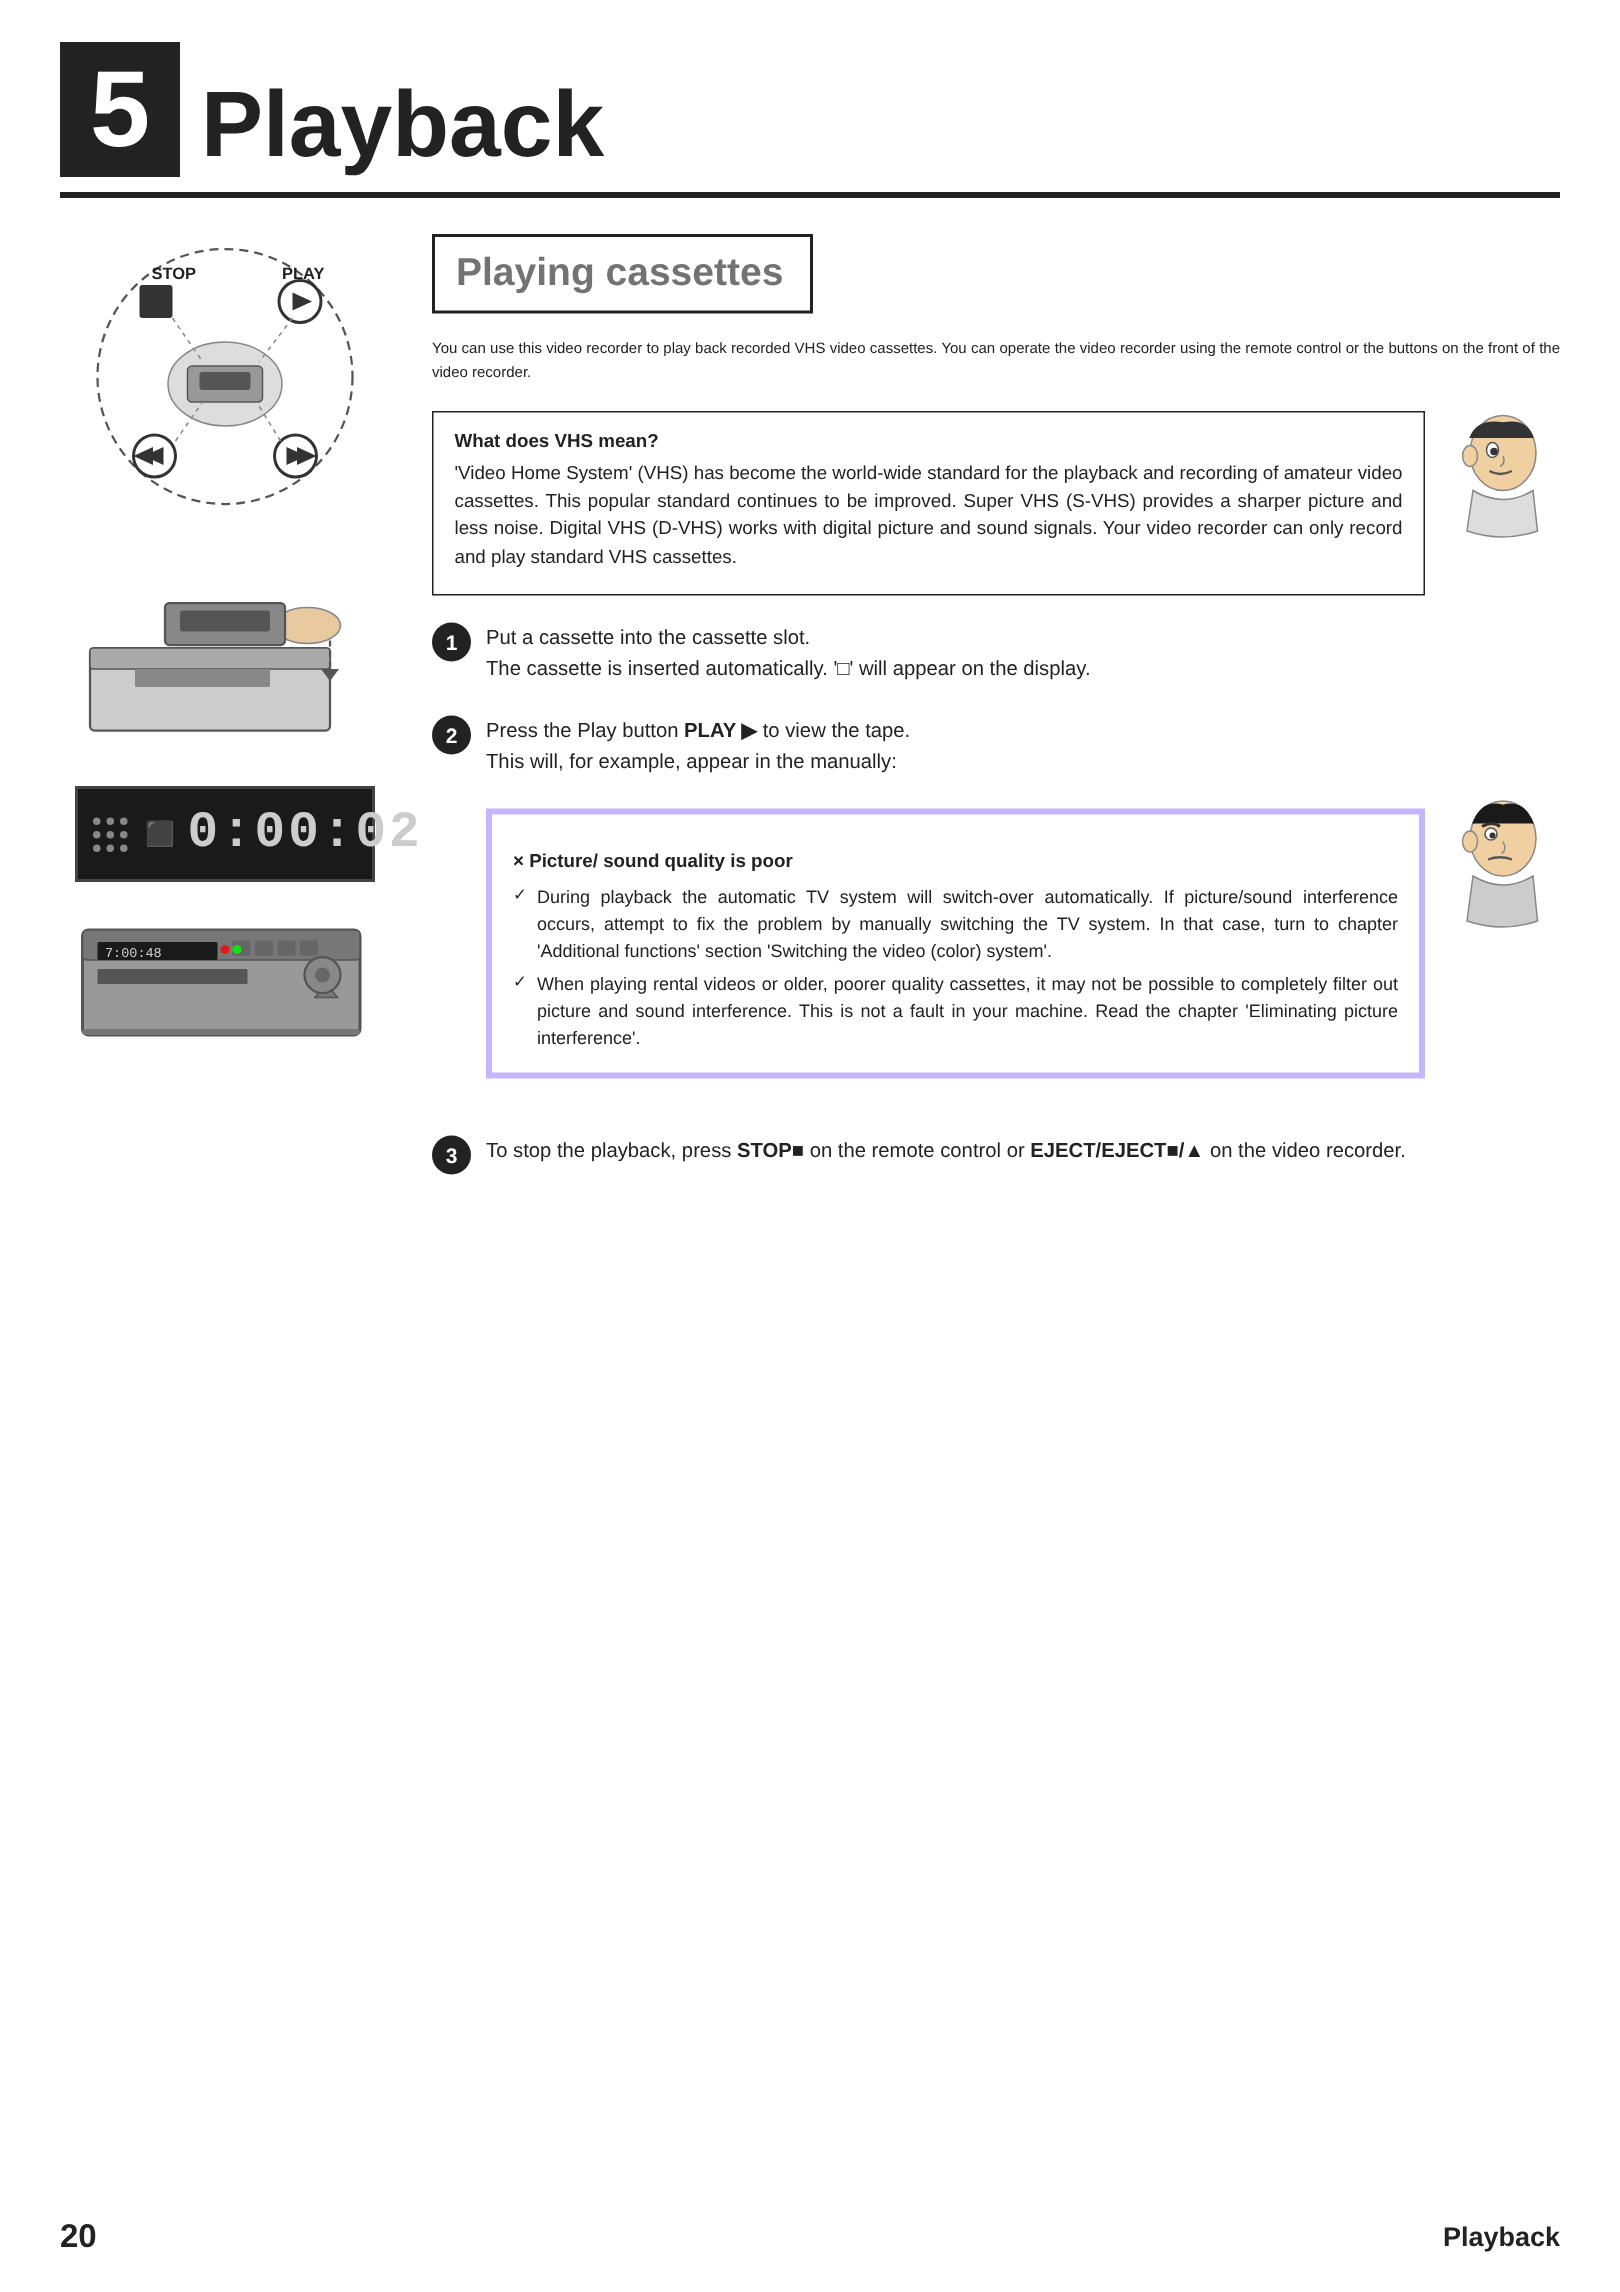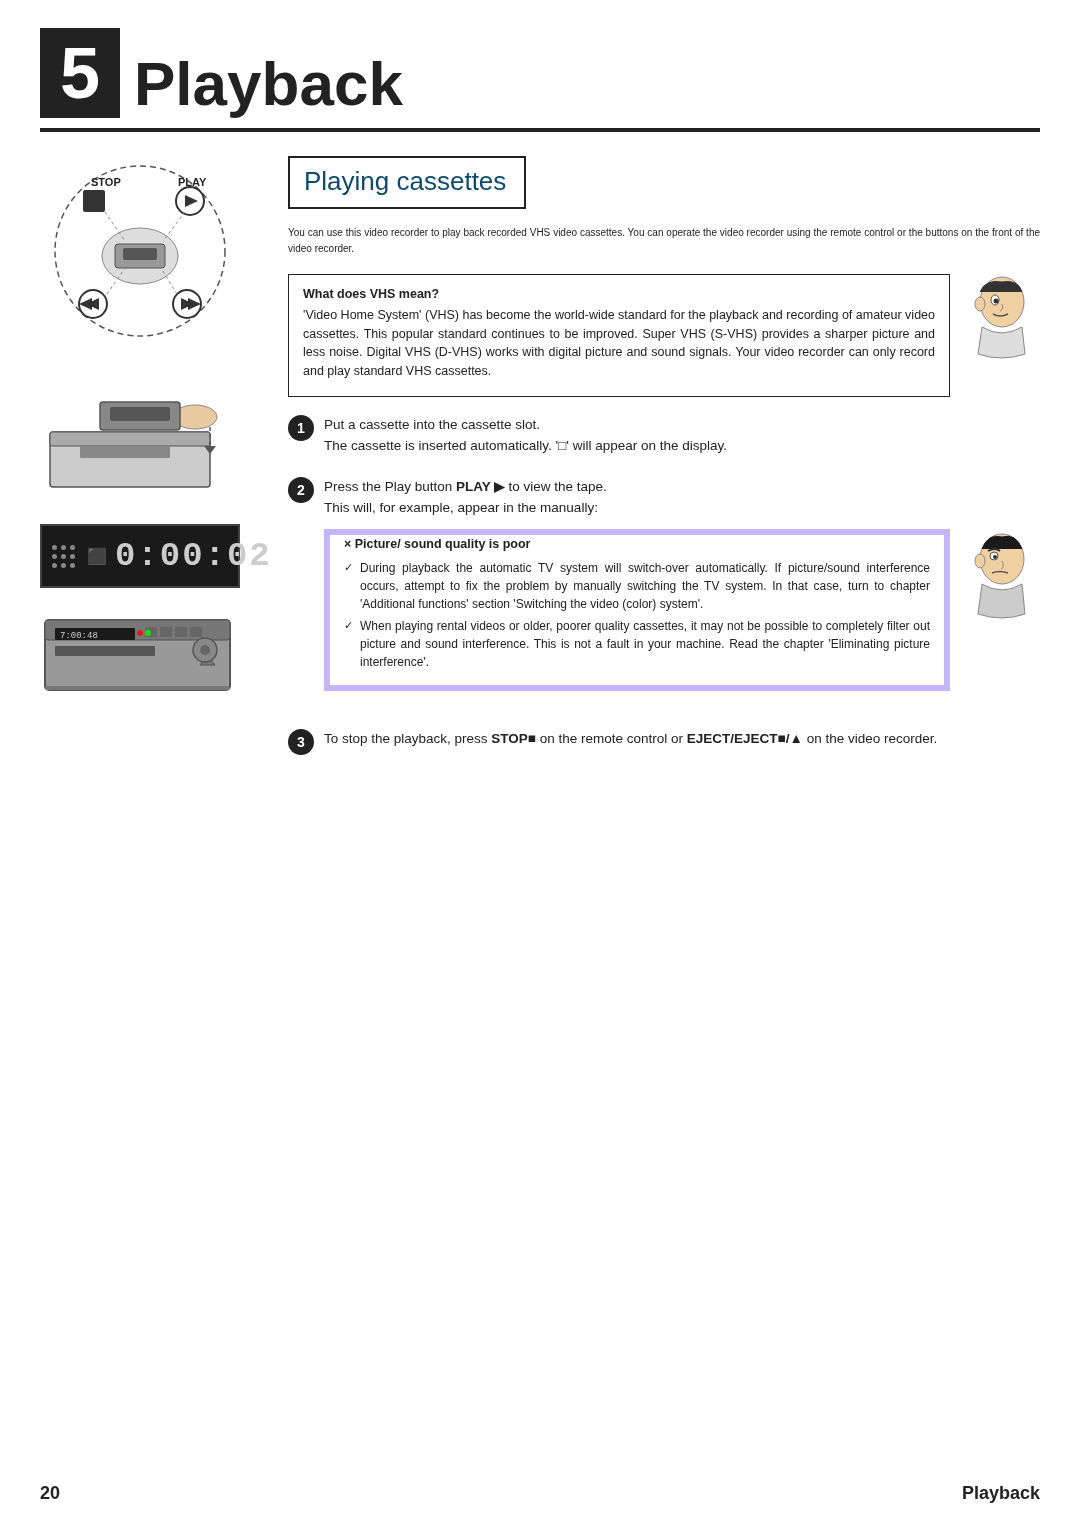--- a/index.html
+++ b/index.html
@@ -55,41 +55,41 @@
       display: flex;
       padding: 24px 40px 0 40px;
       gap: 0;
     }
 
     .left-column {
       width: 220px;
       flex-shrink: 0;
       display: flex;
       flex-direction: column;
-      align-items: flex-start;
+      align-items: center;
       gap: 16px;
     }
 
     .right-column {
       flex: 1;
       padding-left: 28px;
     }
 
     
     .section-heading-box {
       border: 2px solid #222;
       padding: 8px 18px 10px 14px;
       margin-bottom: 16px;
       display: inline-block;
     }
 
     .section-heading-box h2 {
       font-size: 26px;
-      font-weight: 400;
-      color: #0c4a6e;
+      font-weight: 700;
+      color: #737373;
     }
 
     
     .intro-para {
       font-size: 10px;
       line-height: 1.55;
       text-align: justify;
       margin-bottom: 18px;
     }
 
@@ -107,22 +107,23 @@
       font-size: 12.5px;
       margin-bottom: 2px;
     }
 
     .info-box-text {
       text-align: justify;
     }
 
     
     .warning-box {
-      border: 6px solid #c4b5fd;
-      padding: 0 14px 10px 14px;
+      border: 4px solid #c4b5fd;
+      padding: 22px 14px 10px 14px;
+      margin-top: 10px;
       margin-bottom: 10px;
       font-size: 12px;
       line-height: 1.5;
     }
 
     .warning-box-title {
       font-weight: 700;
       font-size: 12.5px;
       margin-bottom: 6px;
     }
@@ -165,21 +166,21 @@
       position: absolute;
       bottom: 24px;
       left: 40px;
       right: 40px;
       display: flex;
       justify-content: space-between;
       align-items: center;
     }
 
     .page-number {
-      font-size: 18px;
+      font-size: 22px;
       font-weight: 700;
       color: #222;
     }
 
     .footer-chapter {
       font-size: 18px;
       font-weight: 700;
       color: #222;
     }
 

